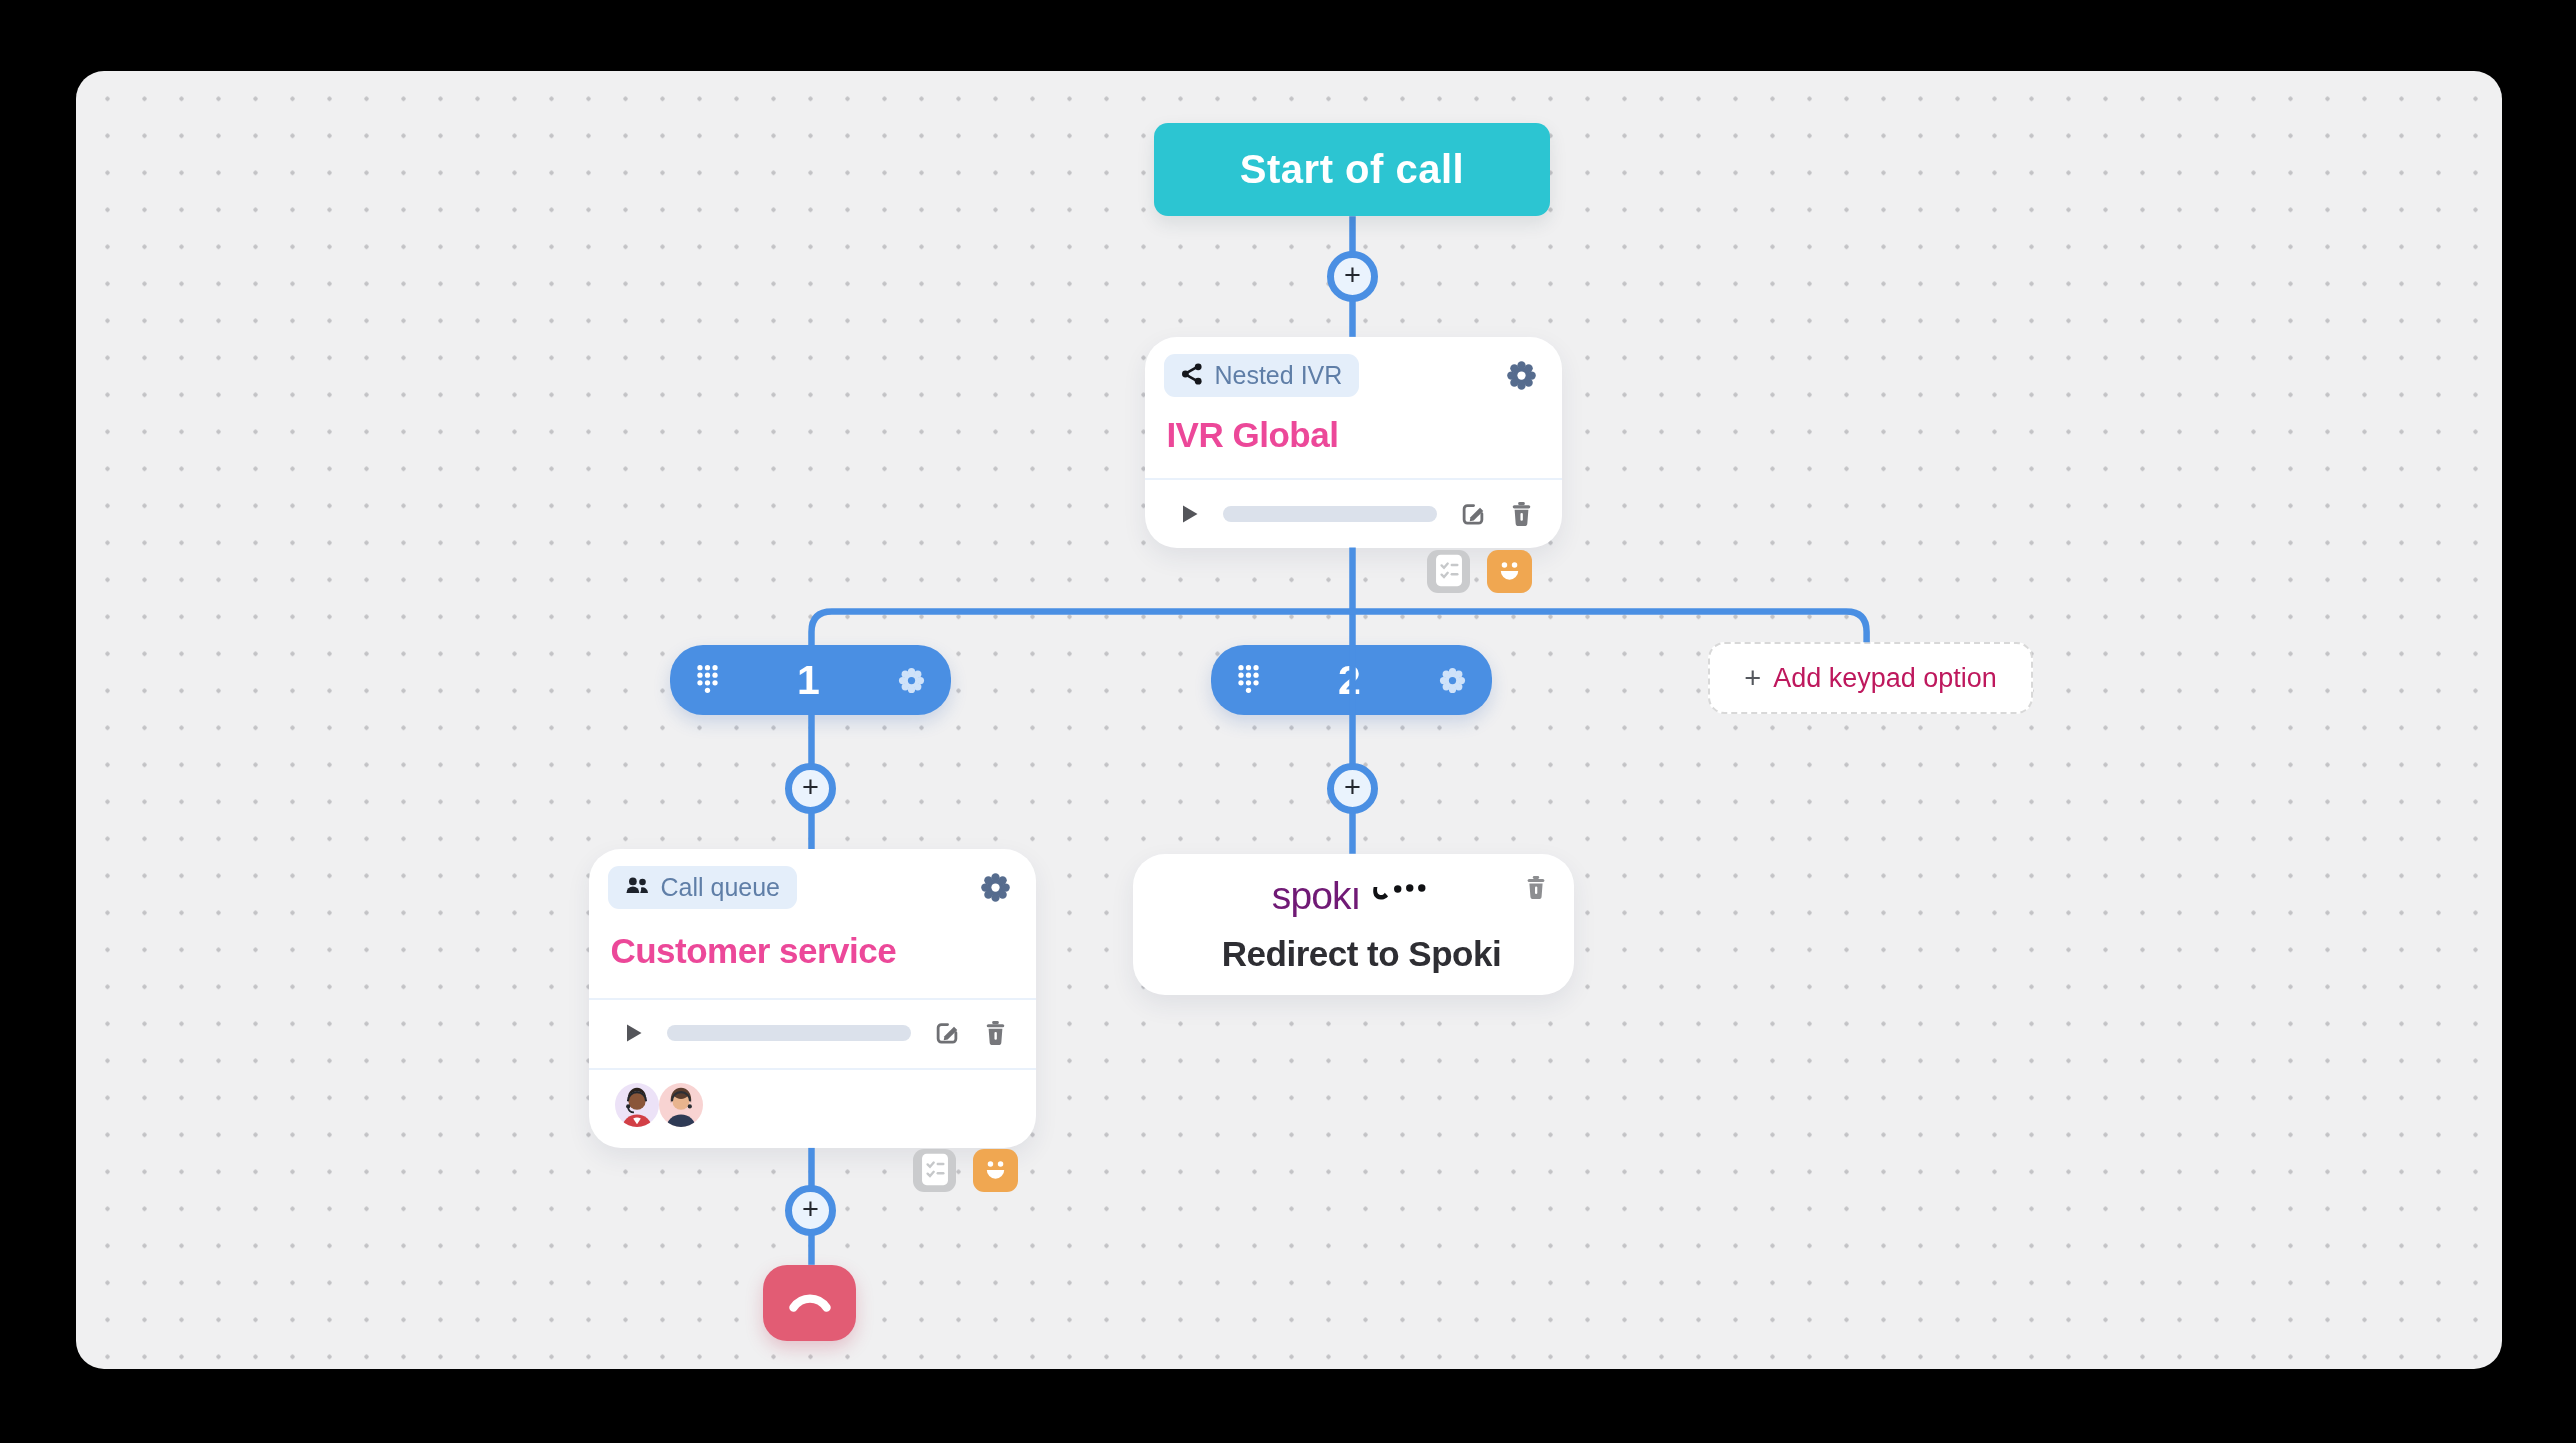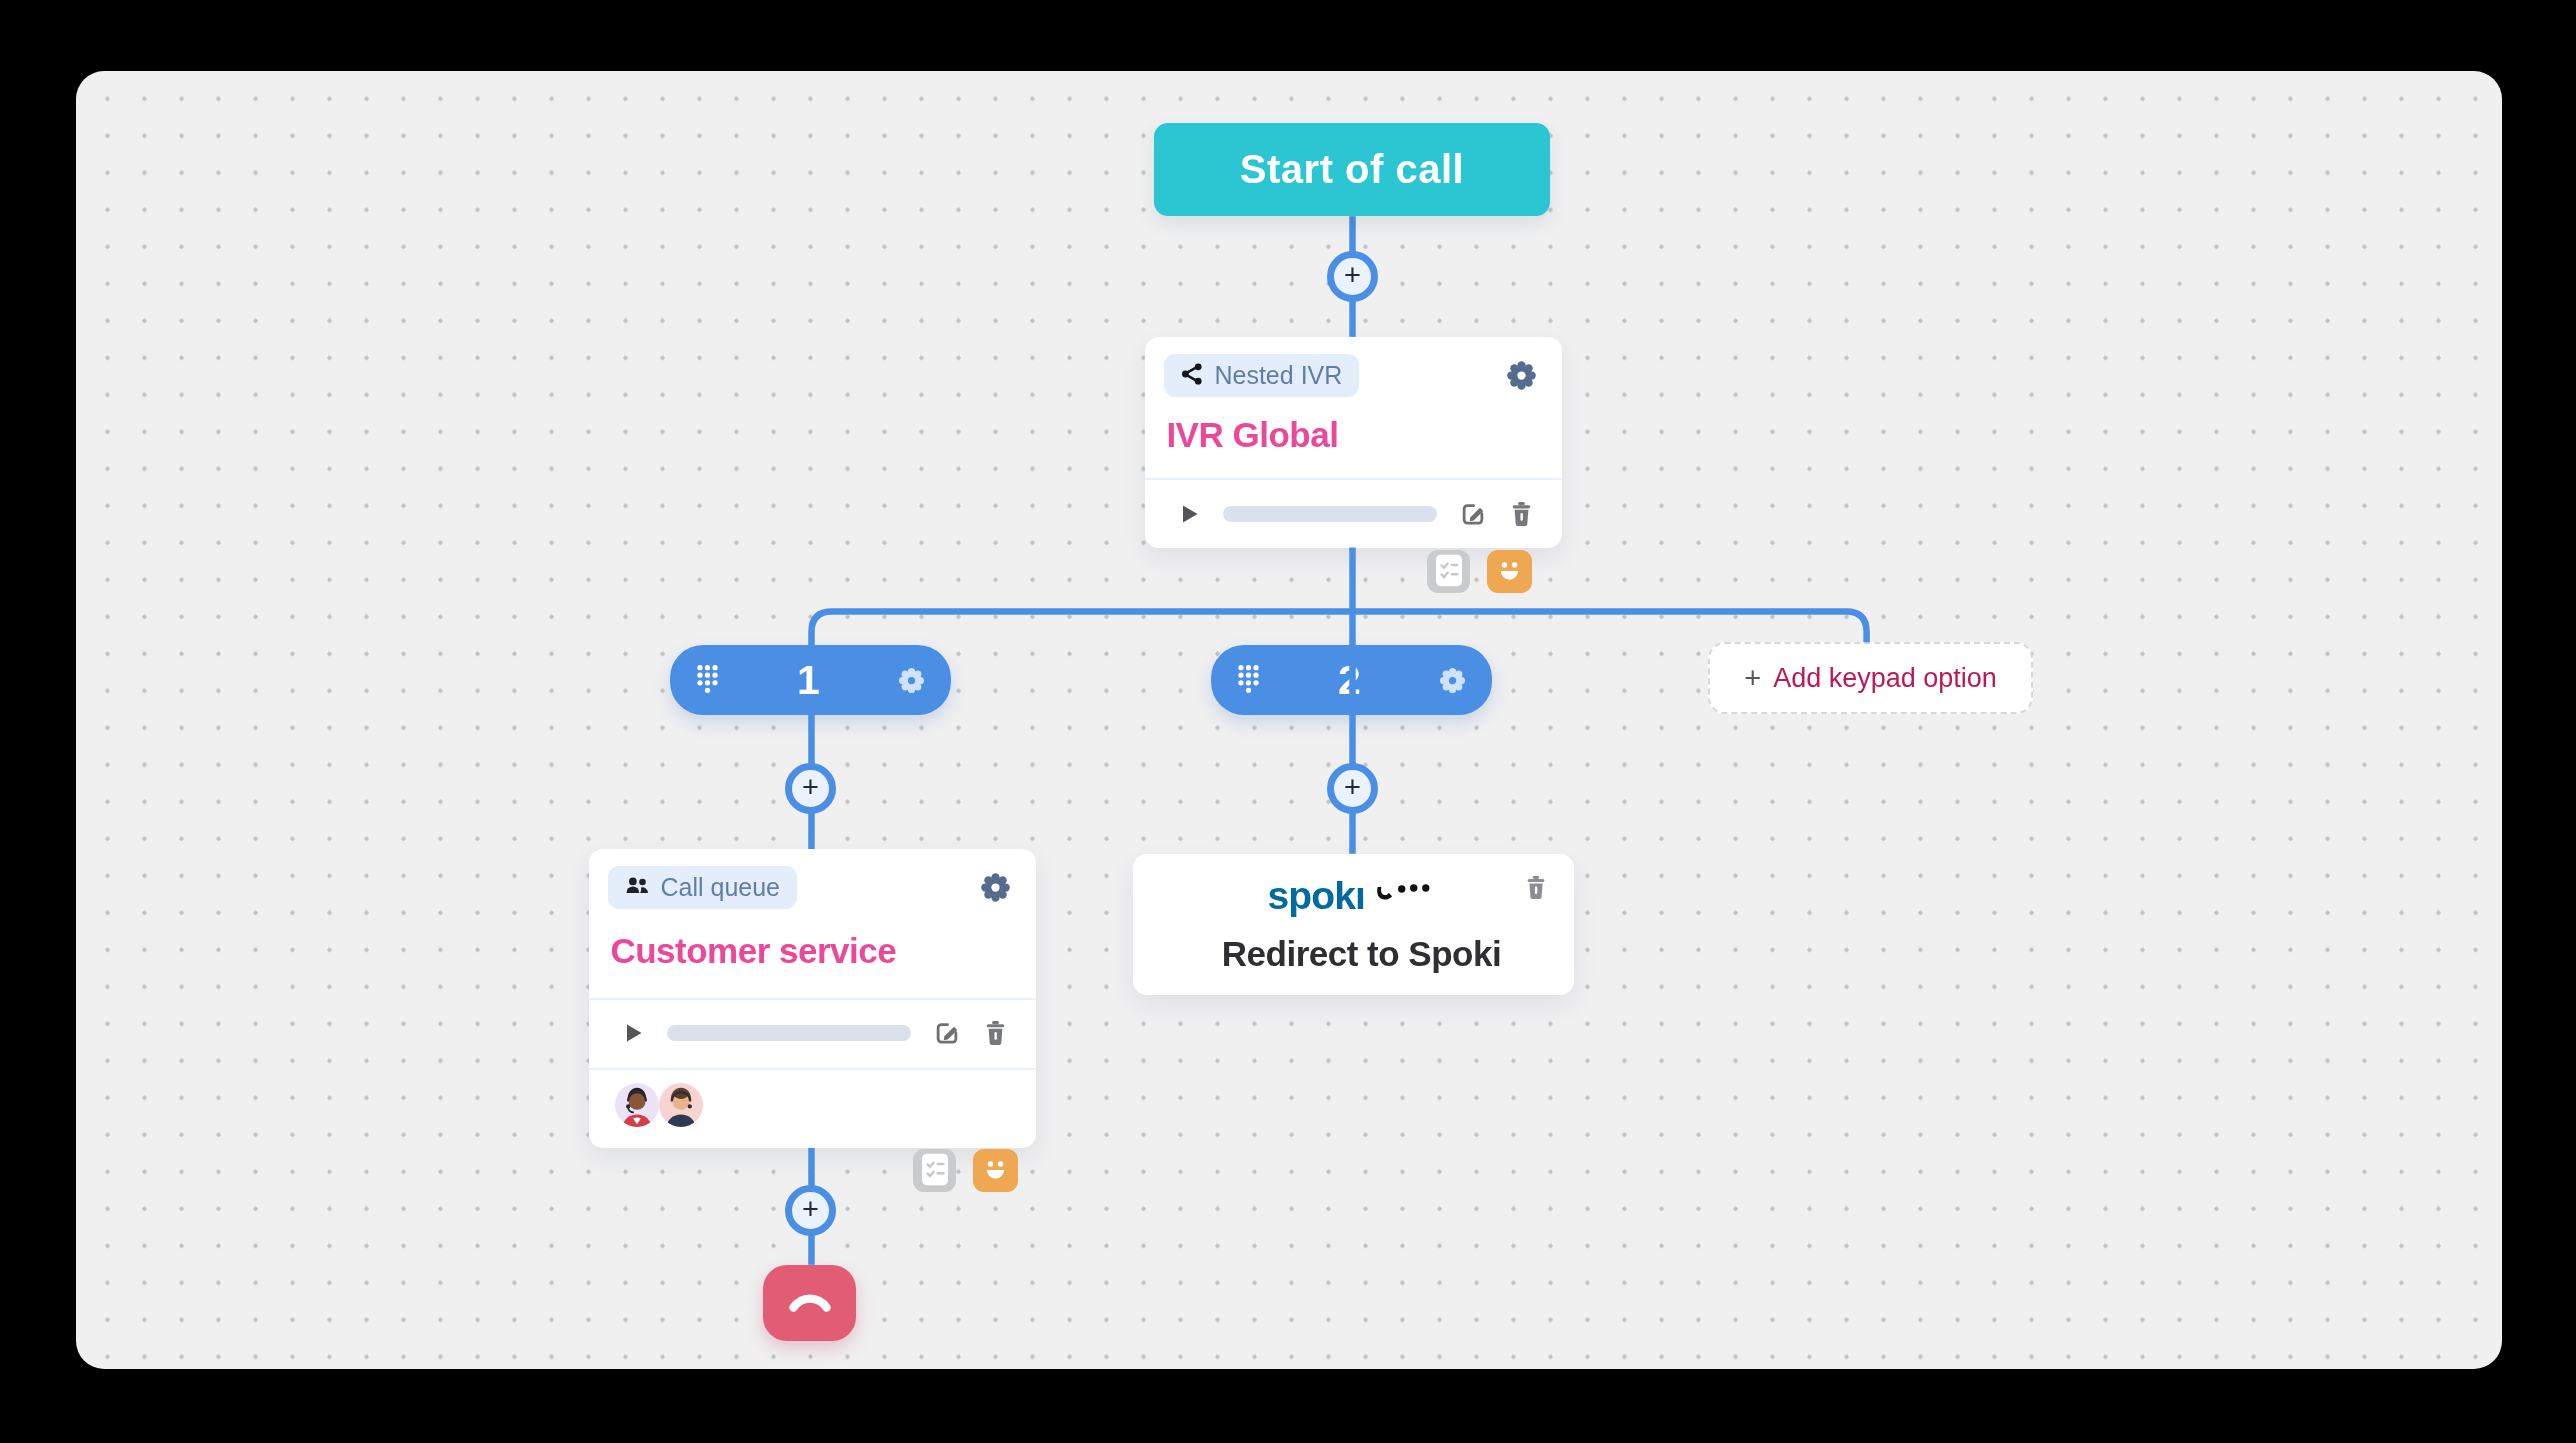--- a/index.html
+++ b/index.html
@@ -25,21 +25,21 @@
   .start-node span{color:#fff;font-size:40px;font-weight:700;letter-spacing:0.5px;}
   
   .plus-node{
     position:absolute;z-index:3;width:37px;height:37px;border-radius:50%;
     border:7.4px solid #4a8fe3;background:#eaf3fd;
     display:flex;align-items:center;justify-content:center;cursor:pointer;
   }
   .plus-node span{font-size:29px;font-weight:400;color:#23272e;line-height:1;margin-top:-1.9px;}
   
   .card{
-    background:#fff;border-radius:14px;box-shadow:0 9.3px 24px rgba(40,50,90,.08);
+    background:#fff;border-radius:32px;box-shadow:0 9.3px 24px rgba(40,50,90,.08);
     position:absolute;
   }
   .type-badge{
     position:absolute;left:18.6px;top:16.7px;height:43px;padding:0 16.7px;
     border-radius:11px;background:#e4eefa;display:inline-flex;align-items:center;gap:10.2px;
   }
   .type-badge span.tb-label{color:#5f7ea7;font-size:25px;font-weight:500;}
   .gear-btn{position:absolute;right:24px;top:22px;width:33px;height:33px;cursor:pointer;}
   .card-title{position:absolute;left:21.4px;font-size:35px;font-weight:700;color:#ec4899;letter-spacing:-0.5px;}
   .divider{position:absolute;left:0;width:100%;height:1.9px;background:#e9f1fb;}
@@ -71,21 +71,21 @@
   .avatar{width:44px;height:44px;border-radius:50%;overflow:hidden;}
   .avatar+.avatar{margin-left:0px;}
   
   .hangup-node{
     position:absolute;left:763px;top:1265px;width:93px;height:76px;border-radius:24px;
     background:#e25c74;display:flex;align-items:center;justify-content:center;cursor:pointer;
     box-shadow:0 7.4px 16.7px rgba(190,60,90,.25);
   }
   
   .spoki-logo-row{position:absolute;left:0;top:20.4px;width:100%;display:flex;align-items:center;justify-content:center;gap:5.6px;}
-  .spoki-text{font-size:39px;font-weight:700;color:#0369a1;letter-spacing:-0.9px;}
+  .spoki-text{font-size:39px;font-weight:400;color:#701a75;letter-spacing:-0.9px;}
   .spoki-title{position:absolute;left:0;top:80px;width:100%;text-align:center;font-size:35px;font-weight:700;color:#2e2e33;letter-spacing:-0.5px;margin-left:8px;}
 </style>
 </head>
 <body>
 
 <div class="canvas"></div>
 
 <svg class="lines" viewBox="0 0 2775 1555" width="2576" height="1443">
   <g stroke="#4a8fe3" stroke-width="7" fill="none">
     <path d="M1457 233 V363"></path>

